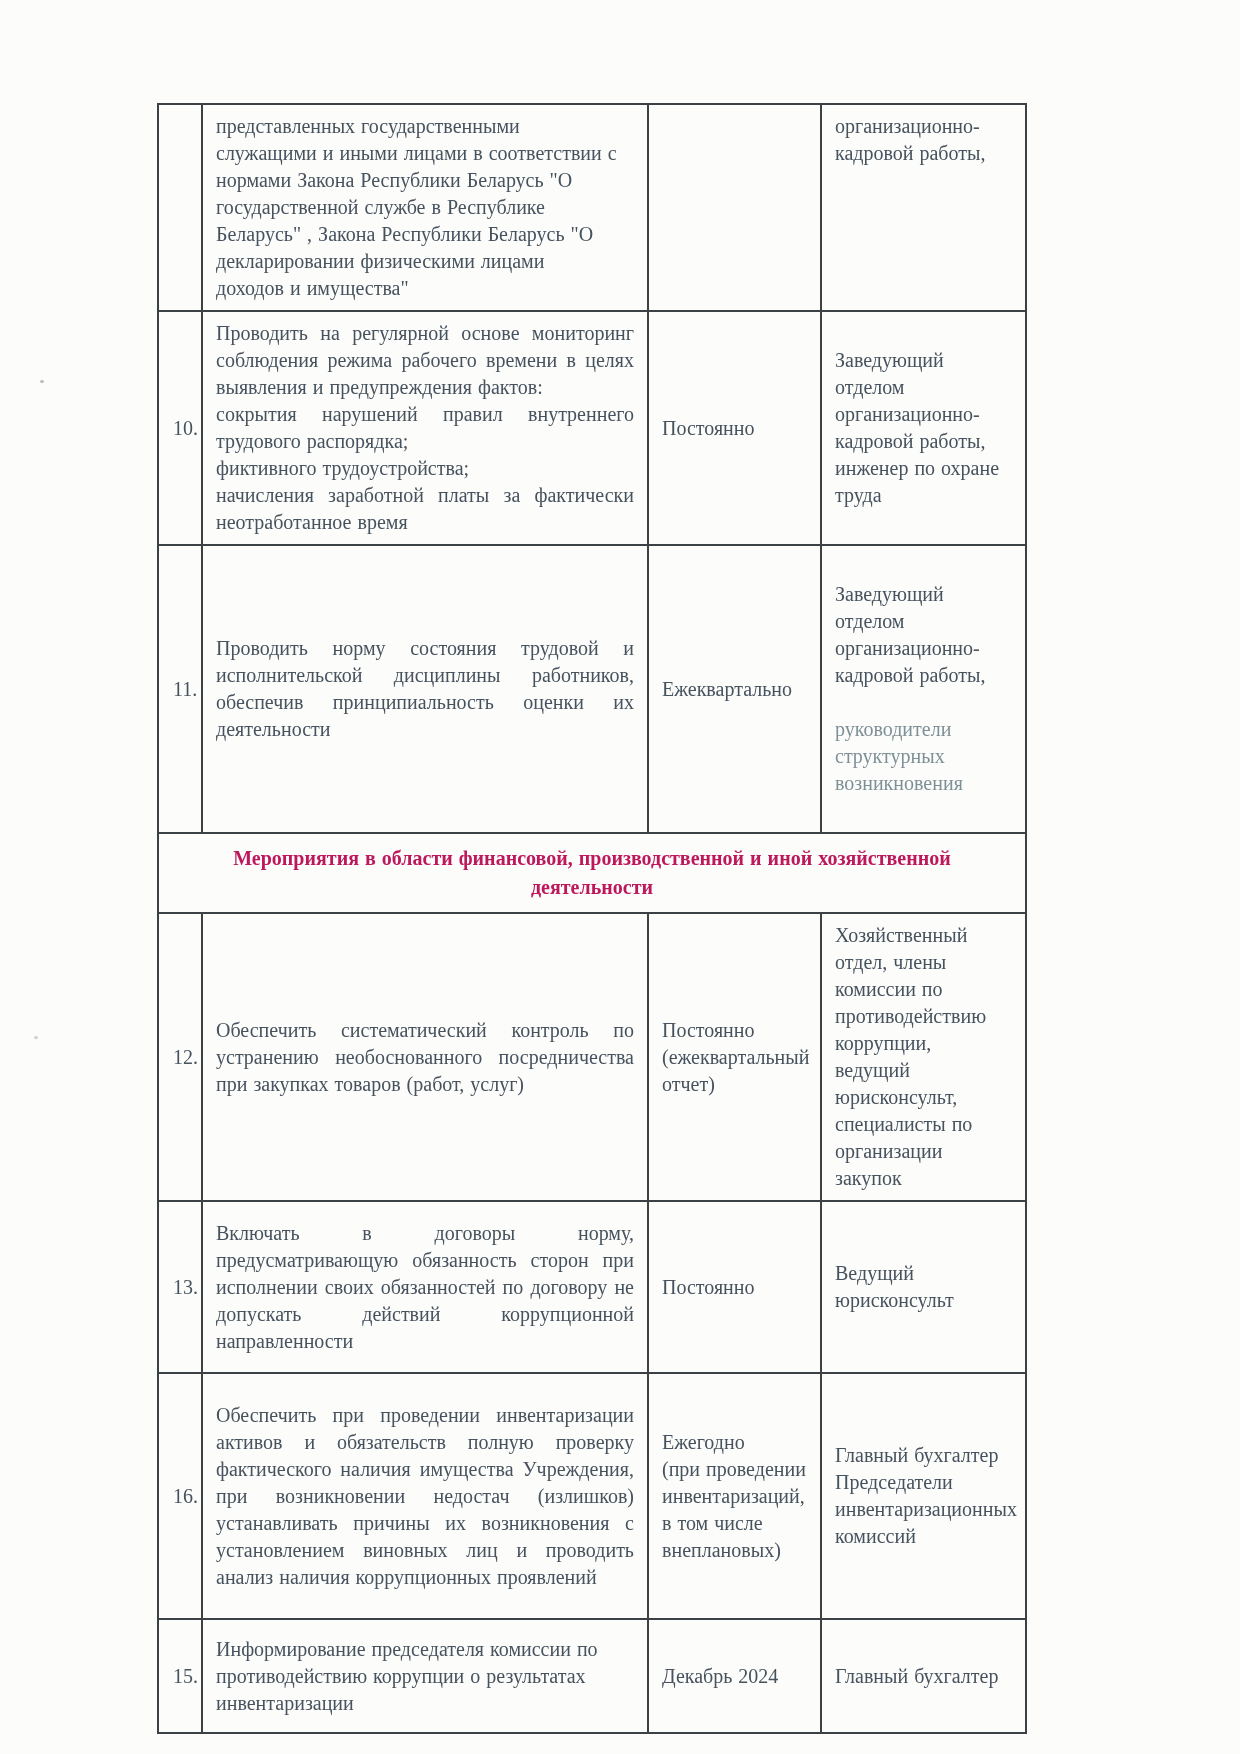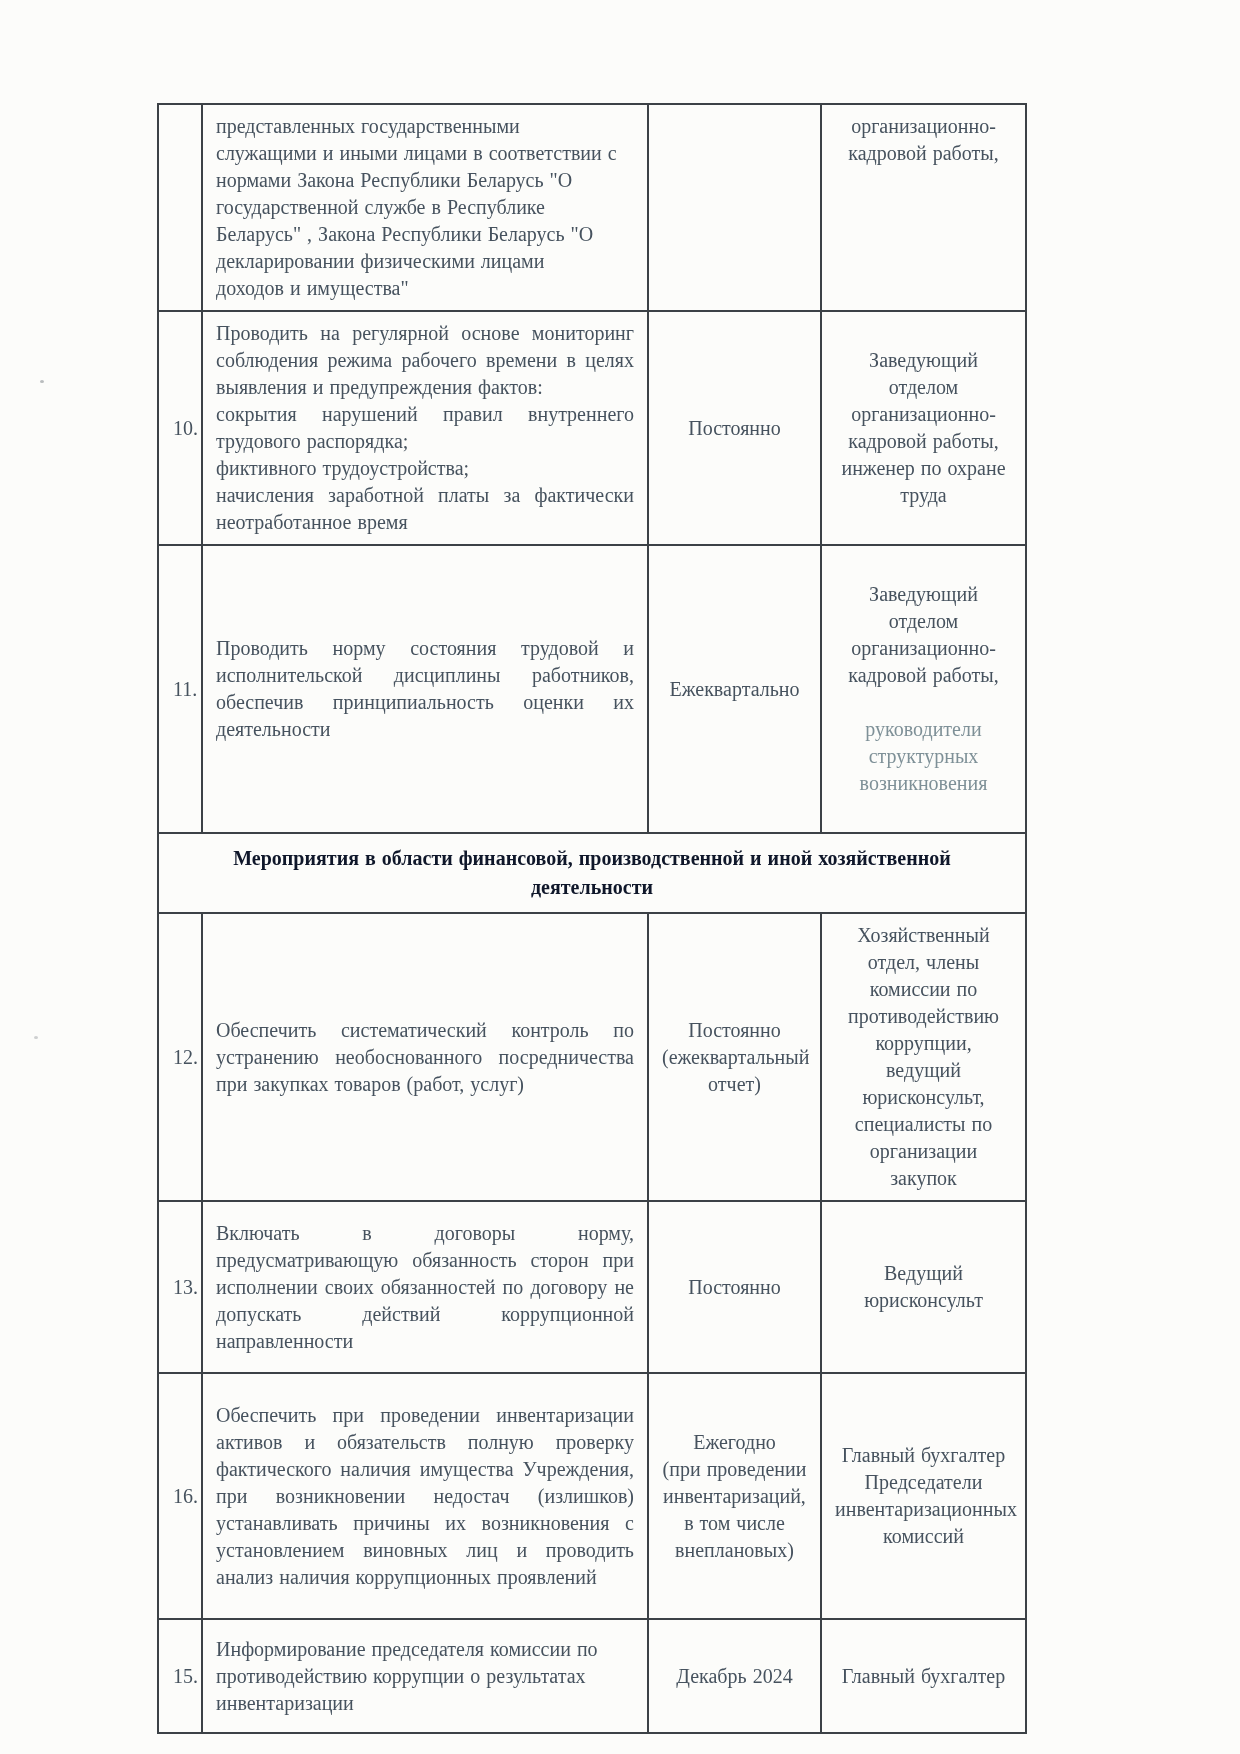--- a/index.html
+++ b/index.html
@@ -34,30 +34,30 @@
     word-spacing:1px;
   }
   .doc-table col.c-num{width:44px;}
   .doc-table col.c-act{width:446px;}
   .doc-table col.c-tim{width:173px;}
   .doc-table col.c-resp{width:205px;}
 
   td.num{text-align:center;padding:8px 14px;font-size:20px;}
   td.act{text-align:justify;white-space:pre-line;}
   td.act.align-left{text-align:left;}
-  td.tim{text-align:center;white-space:pre-line;}
-  td.resp{text-align:center;white-space:pre-line;}
+  td.tim{white-space:pre-line;}
+  td.resp{white-space:pre-line;}
   td.resp span{display:block;white-space:pre-line;}
 
   tr.row-cont td{vertical-align:top;}
 
   tr.section-row td{
     text-align:center;
     font-weight:bold;
-    color:#0f172a;
+    color:#be185d;
     font-size:20px;
     line-height:29px;
     padding:10px 30px;
   }
 
   .t-mid{color:#5e717c;}
   .t-light{color:#7e9097;}
   
   tr.r9  td{height:183px;}
   tr.r10 td{height:210px;}

